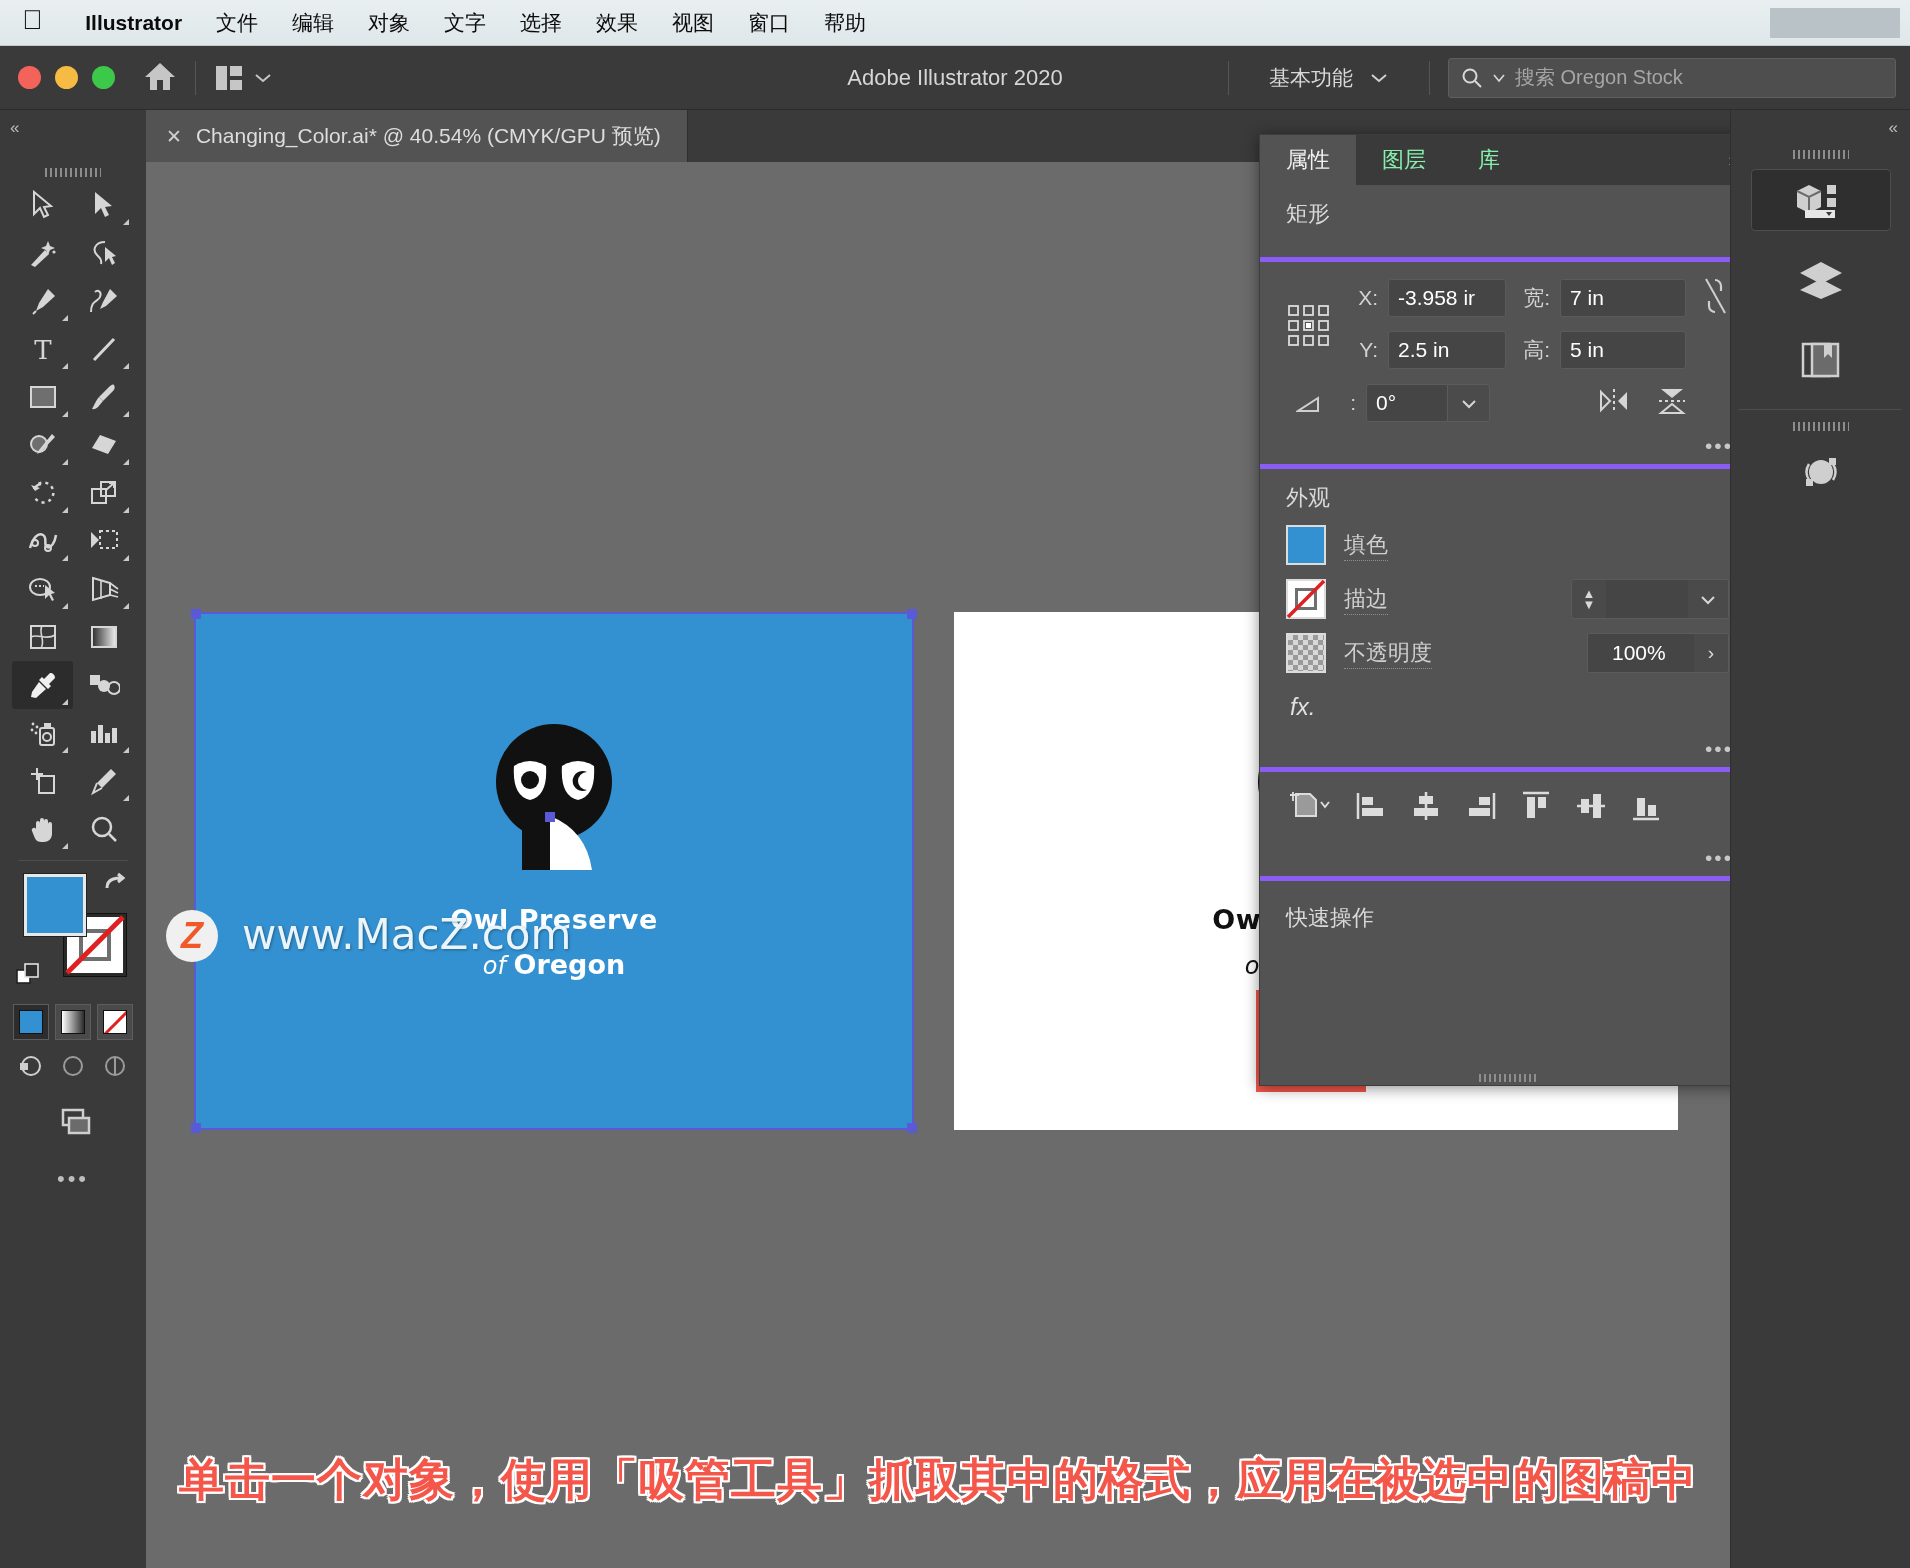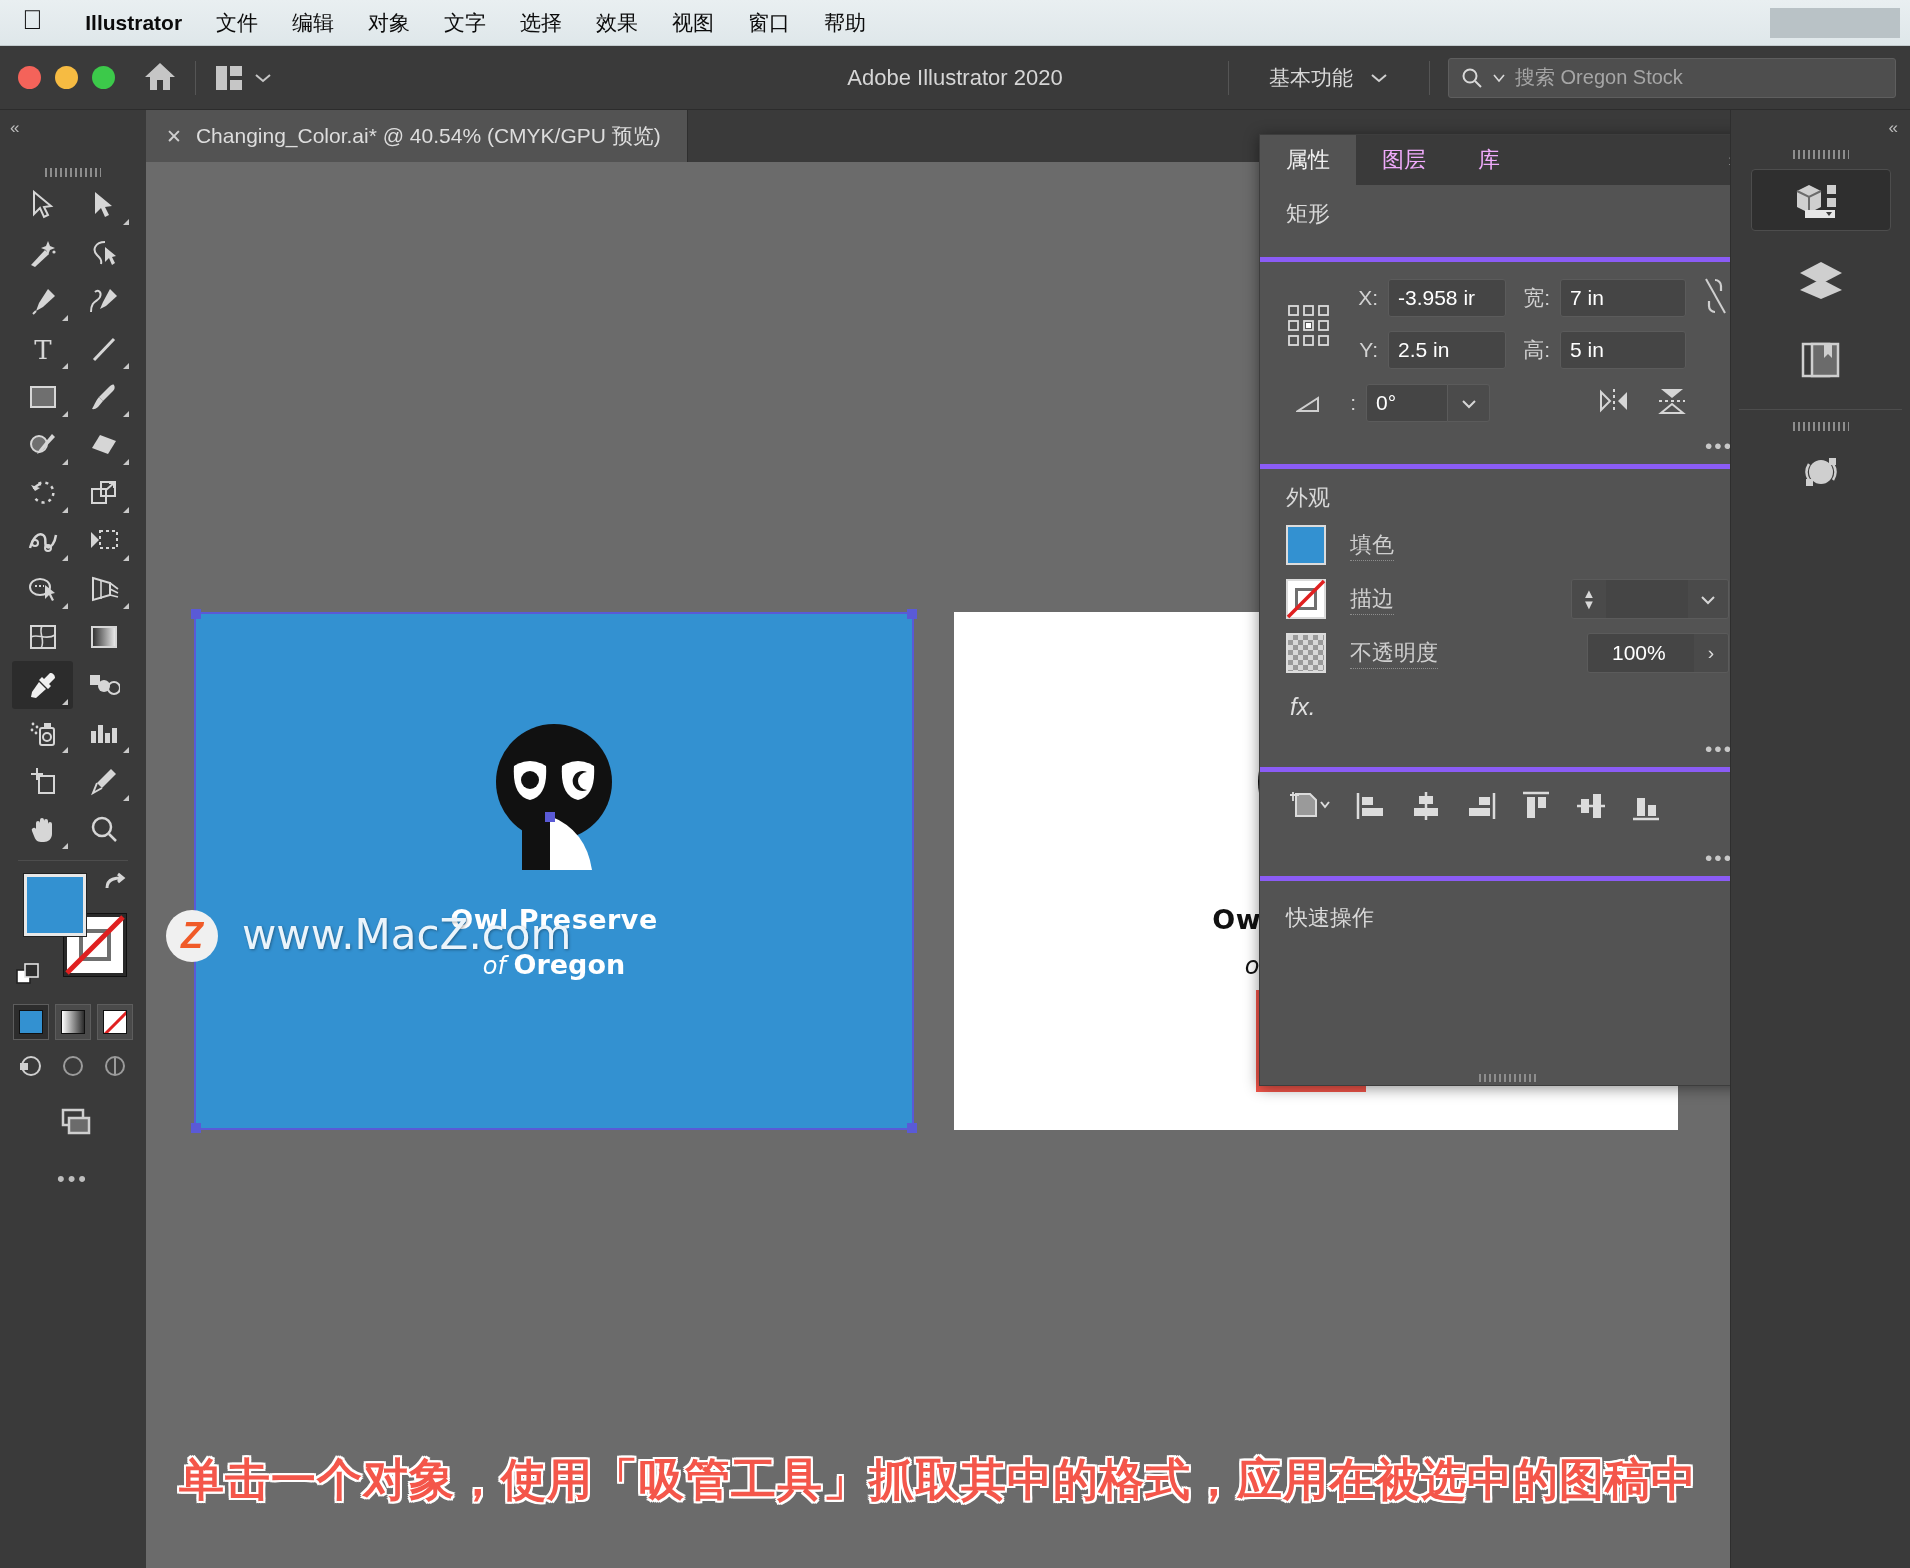--- a/index.html
+++ b/index.html
@@ -176,21 +176,21 @@
 
   
   .props {
     position: absolute; left: 1259px; top: 134px; width: 497px; height: 952px;
     background: #535353; border: 1px solid #3d3d3d;
     box-shadow: 0 2px 14px rgba(0,0,0,.45);
   }
   .ptabs { display: flex; height: 50px; background: #3a3a3a; position: relative; }
   .ptab {
     padding: 0 26px; height: 50px; display: flex; align-items: center;
-    color: #f0abfc; font-size: 22px;
+    color: #86efac; font-size: 22px;
   }
   .ptab.on { background: #535353; color: #f0f0f0; }
   .ptabs .chev { margin-left: auto; color: #cfcfcf; font-size: 19px; padding: 0 16px; display:flex; align-items:center;}
   .psec { padding: 14px 26px 10px 26px; border-bottom: 5px solid #8b5cf6; position: relative; }
   .psec h4 { color: #d9d9d9; font-size: 22px; font-weight: normal; margin-bottom: 12px; }
   .ellip { position: absolute; right: 22px; bottom: 6px; color: #c8c8c8; font-size: 21px; letter-spacing: 2px; }
 
   .xform-row { display: flex; align-items: center; gap: 12px; }
   .anchor-grid { width: 46px; }
   .fieldcols { flex: 1; }
@@ -205,21 +205,21 @@
   .w2 { width: 126px; }
   .linkico { margin-left: 6px; }
   .angle-row { display: flex; align-items: center; gap: 10px; margin-top: 4px; }
   .sel-dd { display: flex; align-items: stretch; }
   .dd-btn {
     width: 42px; background: #4b4b4b; border: 1px solid #5b5b5b; border-left: none;
     border-radius: 0 3px 3px 0; display: flex; align-items: center; justify-content: center;
   }
   .flips { margin-left: auto; display: flex; gap: 24px; padding-right: 40px; }
 
-  .aprow { display: flex; align-items: center; gap: 24px; margin-bottom: 14px; }
+  .aprow { display: flex; align-items: center; gap: 18px; margin-bottom: 14px; }
   .swbox { width: 40px; height: 40px; border: 2px solid #dcdcdc; }
   .aplab { color: #cfcfcf; font-size: 22px; border-bottom: 1px dotted #8d8d8d; }
   .stepper {
     margin-left: auto; display: flex; align-items: stretch; height: 40px;
     border: 1px solid #5b5b5b; border-radius: 3px; overflow: hidden;
   }
   .stepper .arrows { width: 34px; background: #4a4a4a; display:flex;flex-direction:column;
     align-items:center;justify-content:center; color:#d9d9d9; font-size:13px; line-height:11px;}
   .stepper .val { width: 82px; background: #454545; }
   .stepper .cv { width: 40px; background: #4a4a4a; display:flex;align-items:center;justify-content:center;}

